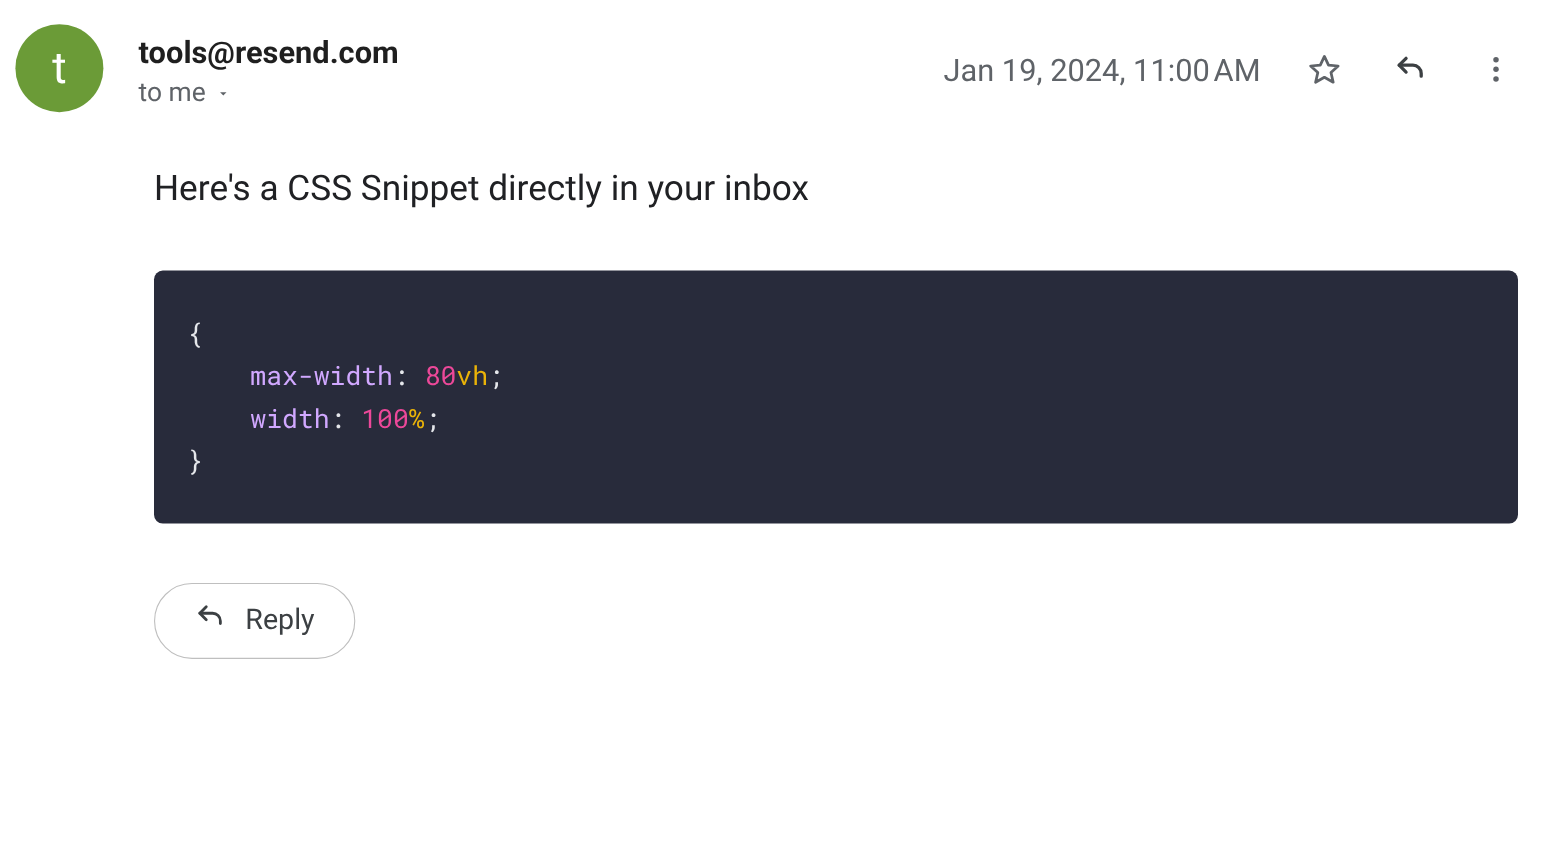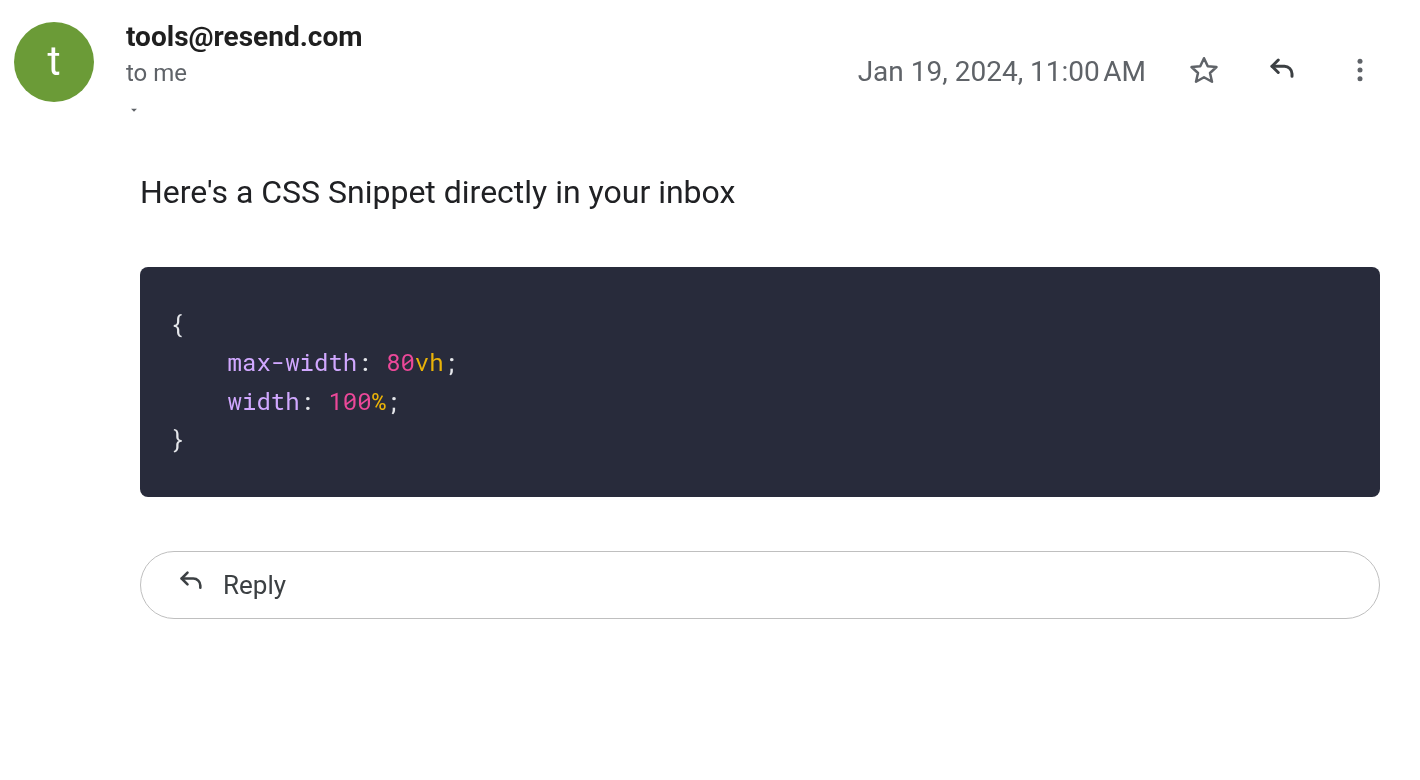--- a/index.html
+++ b/index.html
@@ -45,39 +45,39 @@
     line-height: 1;
   }
   .msg-main {
     flex: 1;
   }
   .msg-header {
     display: flex;
     align-items: center;
     justify-content: space-between;
     gap: 20px;
+    margin-top: 11px;
   }
   .sender-block {
     display: flex;
     flex-direction: column;
     gap: 6px;
   }
   .sender {
     font-size: 28px;
     font-weight: 700;
     color: #1f1f1f;
   }
   .recipient-row {
     display: flex;
-    align-items: flex-start;
+    align-items: center;
     gap: 8px;
     color: #5f6368;
     font-size: 24px;
     cursor: pointer;
-    flex-direction: column;
   }
   .recipient-row svg { fill: #5f6368; }
   .meta {
     display: flex;
     align-items: center;
     gap: 38px;
     color: #5f6368;
   }
   .date {
     font-size: 28px;
@@ -116,21 +116,20 @@
   .code-line { white-space: pre; }
   .tok-prop  { color: #d1a8ff; margin-top: 28px; }
   .tok-punct { color: #e5e7eb; }
   .tok-num   { color: #ec4899; }
   .tok-unit  { color: #eab308; }
   .actions {
     padding-left: 126px;
     margin-top: 54px;
     display: flex;
     gap: 30px;
-    flex-direction: column;
   }
   .action-btn {
     display: flex;
     align-items: center;
     gap: 18px;
     border: 1px solid #bfbfbf;
     background: #ffffff;
     color: #3c4043;
     font-size: 26px;
     padding: 16px 36px;

